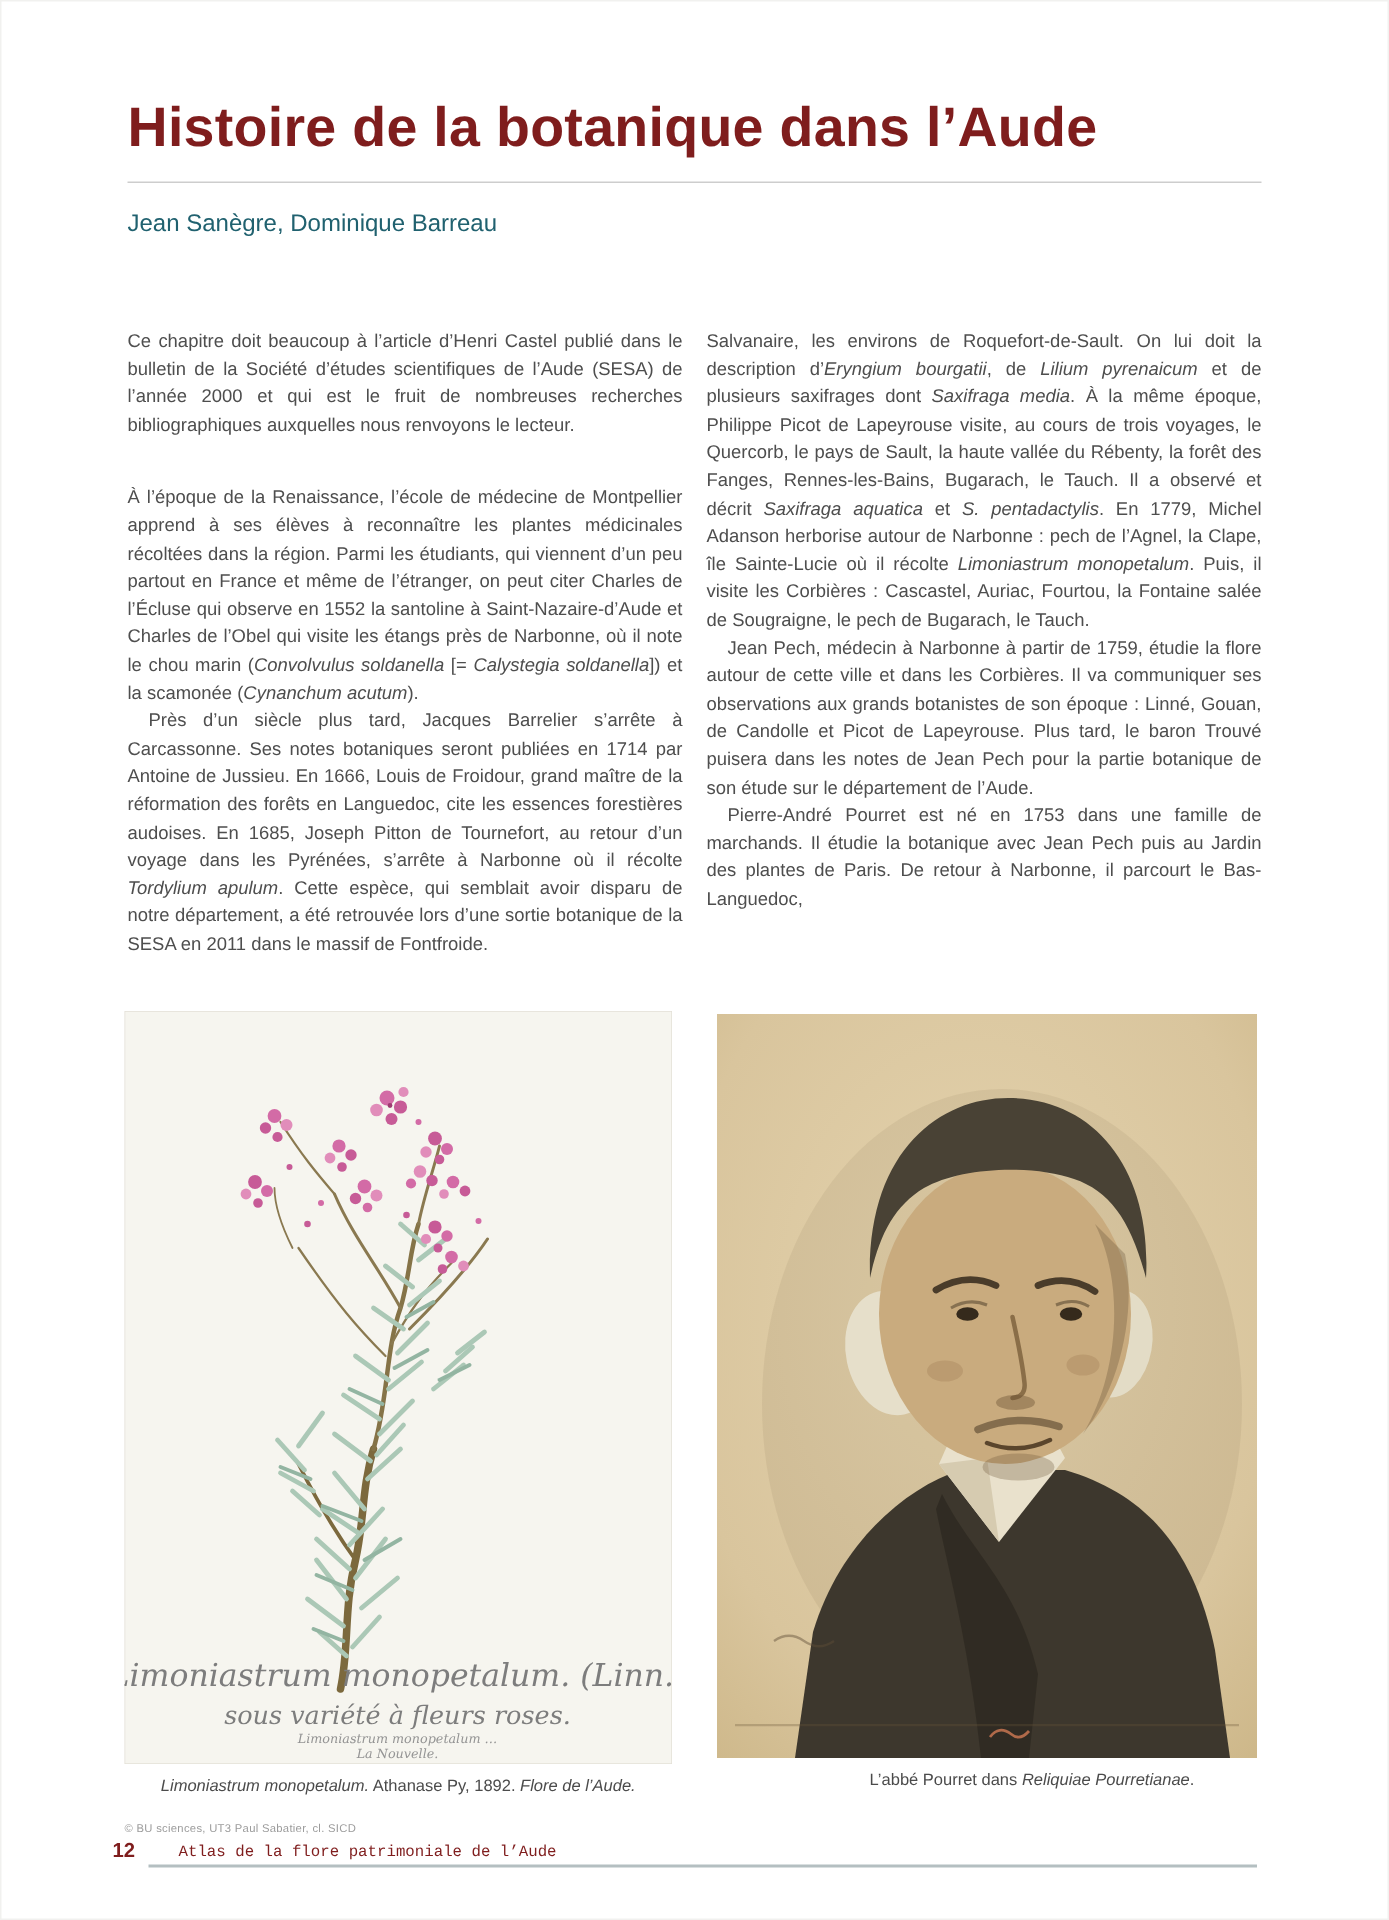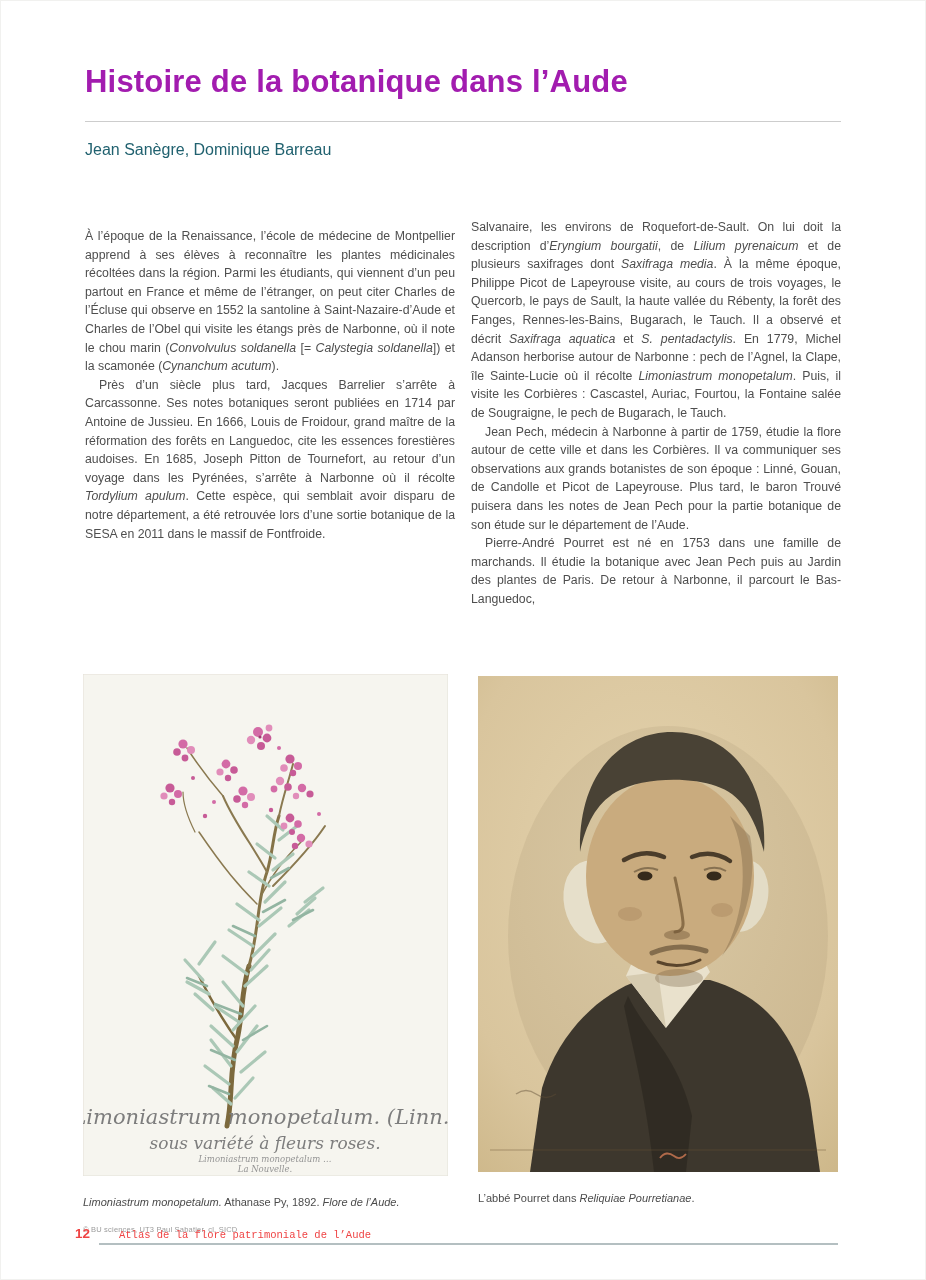--- a/index.html
+++ b/index.html
@@ -4,54 +4,54 @@
 <style>
   html,body{margin:0;padding:0;background:#fbfbfa;}
   .page{
     position:relative;width:926px;height:1280px;margin:0 auto;
     background:#ffffff;overflow:hidden;
     font-family:"Liberation Sans",sans-serif;
     box-shadow:inset 0 0 0 1px #f1f1ef;
   }
   .page-title{
     position:absolute;left:85px;top:64px;margin:0;width:760px;
-    font-size:31px;font-weight:700;letter-spacing:.2px;color:#a21caf;
+    font-size:37px;font-weight:700;letter-spacing:.2px;color:#7f1d1d;
   }
   .title-rule{
     position:absolute;left:85px;top:121px;width:756px;height:1px;
     background:#cdcdcd;
   }
   .authors{
     position:absolute;left:85px;top:141px;width:756px;
     font-size:16px;color:#20616f;
   }
   .columns{
     position:absolute;left:85px;top:218px;width:756px;height:452px;
     display:flex;gap:16px;
   }
   .col{
     width:370px;font-size:12.3px;line-height:18.6px;color:#4e4e4e;
     text-align:justify;
   }
   .col p{margin:0;}
-  .col p.gap{margin-top:9px;}
+  .col p.gap{margin-top:30px;}
   .col p.indent{text-indent:14px;}
   .figures{position:absolute;left:0;top:0;width:926px;height:1280px;pointer-events:none;}
   figure{margin:0;position:absolute;}
   .fig-botanical{left:83px;top:674px;width:365px;}
   .fig-portrait{left:478px;top:676px;width:420px;}
   figcaption{
-    margin-top:20px;font-size:11px;color:#4b4b4b;line-height:13px;
+    margin-top:9px;font-size:11px;color:#4b4b4b;line-height:13px;text-align:center;
   }
   .credit{
     margin-top:16px;font-size:7.5px;color:#9b9b9b;letter-spacing:.2px;
   }
   .footer{
     position:absolute;left:75px;top:1226px;width:766px;height:24px;
-    color:#ef4444;
+    color:#7f1d1d;
     text-align:right;
   }
   .page-number{
     position:absolute;left:0;top:0;font-size:13.5px;font-weight:700;
   }
   .book-title{
     position:absolute;left:44px;top:3px;font-size:10.5px;font-family:Liberation Mono, monospace;
   }
   .footer-rule{
     position:absolute;left:24px;top:17px;width:739px;height:2px;background:#b4bfc1;
@@ -62,20 +62,21 @@
 <body>
 
 <div class="page">
 
   <h1 class="page-title">Histoire de la botanique dans l’Aude</h1>
   <div class="title-rule"></div>
   <div class="authors">Jean Sanègre, Dominique Barreau</div>
 
   <div class="columns">
     <div class="col">
+      <p>Ce chapitre doit beaucoup à l’article d’Henri Castel publié dans le bulletin de la Société d’études scientifiques de l’Aude (SESA) de l’année 2000 et qui est le fruit de nombreuses recherches bibliographiques auxquelles nous renvoyons le lecteur.</p>
       <p class="gap">À l’époque de la Renaissance, l’école de médecine de Montpellier apprend à ses élèves à reconnaître les plantes médicinales récoltées dans la région. Parmi les étudiants, qui viennent d’un peu partout en France et même de l’étranger, on peut citer Charles de l’Écluse qui observe en 1552 la santoline à Saint-Nazaire-d’Aude et Charles de l’Obel qui visite les étangs près de Narbonne, où il note le chou marin (<i>Convolvulus soldanella</i> [= <i>Calystegia soldanella</i>]) et la scamonée (<i>Cynanchum acutum</i>).</p>
       <p class="indent">Près d’un siècle plus tard, Jacques Barrelier s’arrête à Carcassonne. Ses notes botaniques seront publiées en 1714 par Antoine de Jussieu. En 1666, Louis de Froidour, grand maître de la réformation des forêts en Languedoc, cite les essences forestières audoises. En 1685, Joseph Pitton de Tournefort, au retour d’un voyage dans les Pyrénées, s’arrête à Narbonne où il récolte <i>Tordylium apulum</i>. Cette espèce, qui semblait avoir disparu de notre département, a été retrouvée lors d’une sortie botanique de la SESA en 2011 dans le massif de Fontfroide.</p>
     </div>
     <div class="col">
       <p>Salvanaire, les environs de Roquefort-de-Sault. On lui doit la description d’<i>Eryngium bourgatii</i>, de <i>Lilium pyrenaicum</i> et de plusieurs saxifrages dont <i>Saxifraga media</i>. À la même époque, Philippe Picot de Lapeyrouse visite, au cours de trois voyages, le Quercorb, le pays de Sault, la haute vallée du Rébenty, la forêt des Fanges, Rennes-les-Bains, Bugarach, le Tauch. Il a observé et décrit <i>Saxifraga aquatica</i> et <i>S. pentadactylis</i>. En 1779, Michel Adanson herborise autour de Narbonne : pech de l’Agnel, la Clape, île Sainte-Lucie où il récolte <i>Limoniastrum monopetalum</i>. Puis, il visite les Corbières : Cascastel, Auriac, Fourtou, la Fontaine salée de Sougraigne, le pech de Bugarach, le Tauch.</p>
       <p class="indent">Jean Pech, médecin à Narbonne à partir de 1759, étudie la flore autour de cette ville et dans les Corbières. Il va communiquer ses observations aux grands botanistes de son époque : Linné, Gouan, de Candolle et Picot de Lapeyrouse. Plus tard, le baron Trouvé puisera dans les notes de Jean Pech pour la partie botanique de son étude sur le département de l’Aude.</p>
       <p class="indent">Pierre-André Pourret est né en 1753 dans une famille de marchands. Il étudie la botanique avec Jean Pech puis au Jardin des plantes de Paris. De retour à Narbonne, il parcourt le Bas-Languedoc,</p>
     </div>
   </div>
 

